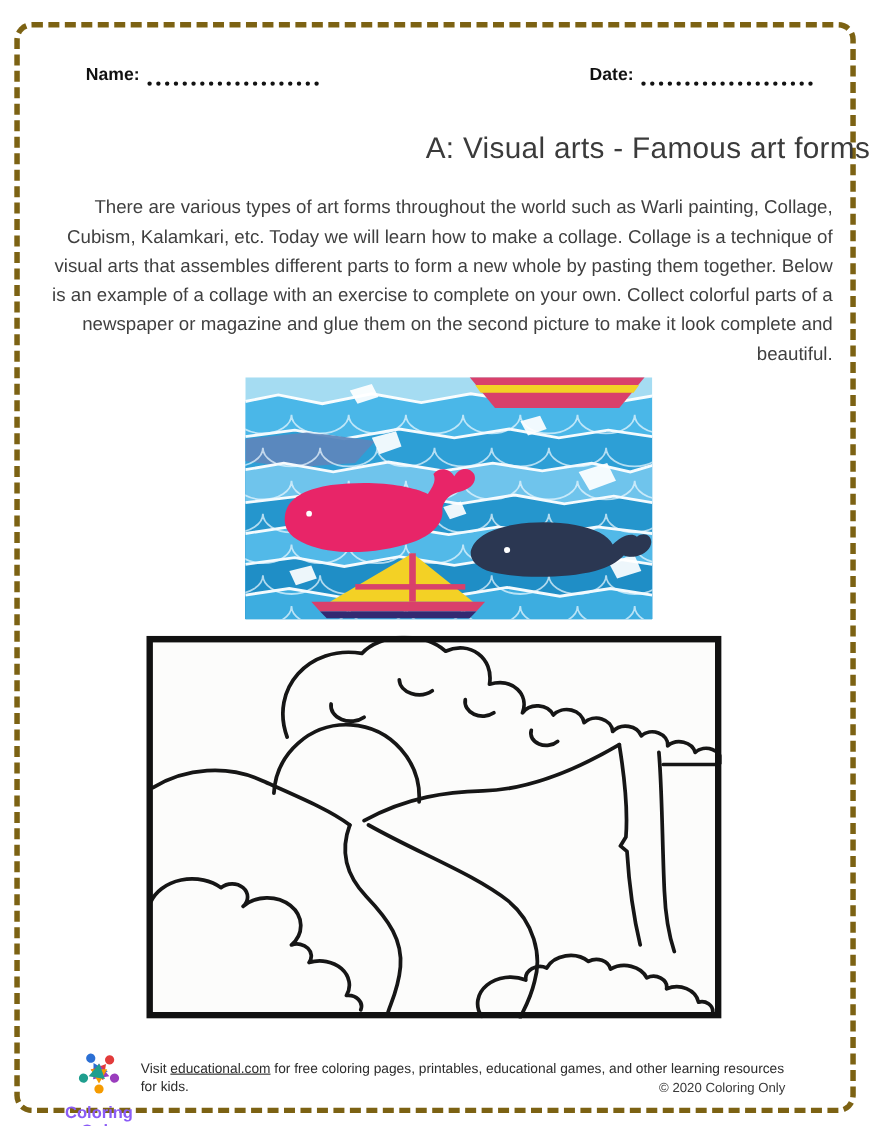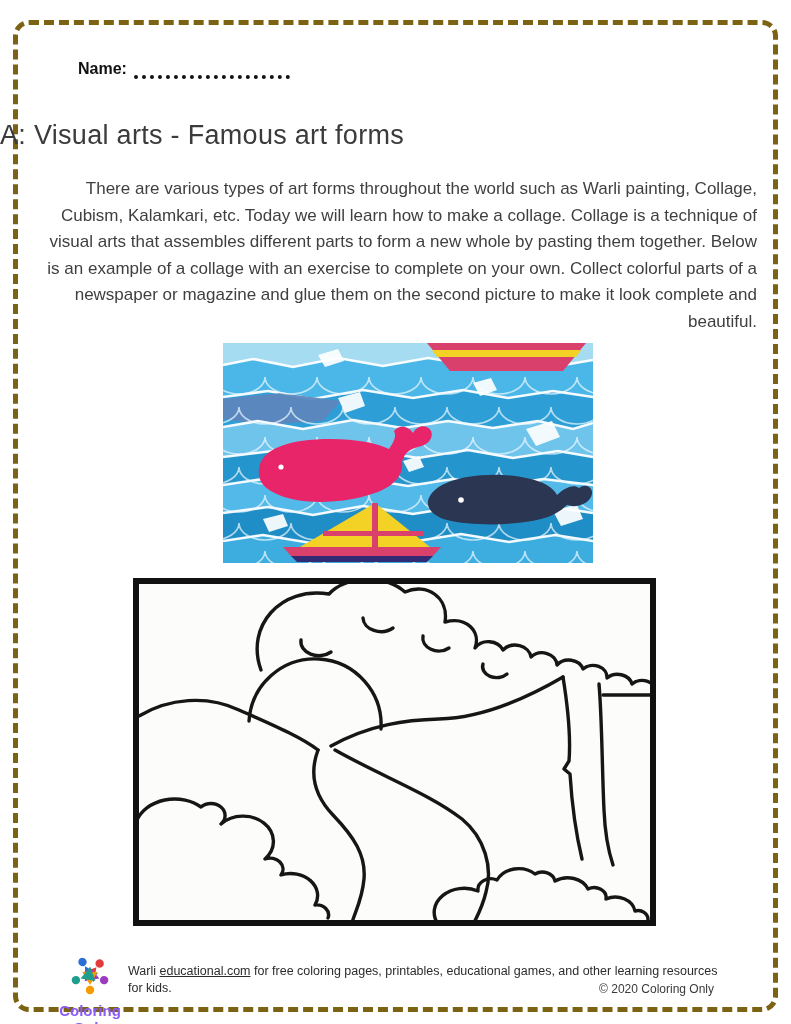--- a/index.html
+++ b/index.html
@@ -12,21 +12,21 @@
     border:5px dashed #7c6213; border-radius:16px; pointer-events:none;
   }
   .name-block { position:absolute; left:78px; top:60px; white-space:nowrap; }
   .date-block { position:absolute; left:536px; top:60px; white-space:nowrap; }
   .field-label { font-size:16px; font-weight:bold; color:#111; }
   .dots {
     display:inline-block; width:156px; height:6px; margin-left:7px;
     border-bottom:4px dotted #121212; transform:translateY(5px);
   }
   .title {
-    position:absolute; top:120px; left:0; width:100%; text-align:left;
+    position:absolute; top:120px; left:0; width:100%; text-align:right;
     font-size:27px; font-weight:400; color:#3b3b3b; letter-spacing:0.3px;
   }
   .intro {
     position:absolute; top:176px; left:34px; right:34px; text-align:right;
     font-size:17px; line-height:26.5px; color:#3f3f3f;
   }
   .fig-collage { position:absolute; left:223px; top:343px; width:370px; height:220px; }
   .fig-coloring { position:absolute; left:133px; top:578px; width:523px; height:348px; }
   .fig-collage svg, .fig-coloring svg { display:block; width:100%; height:100%; }
 
@@ -40,20 +40,23 @@
   .copyright { position:absolute; right:14px; top:18px; font-size:12px; color:#3a3a3a; }
 </style>
 </head>
 <body>
 
 <div class="page">
   <div class="frame"></div>
 
   <div class="name-block">
     <span class="field-label">Name:</span><span class="dots"></span>
+  </div>
+  <div class="date-block">
+    <span class="field-label">Date:</span><span class="dots"></span>
   </div>
 
   <div class="title">A: Visual arts - Famous art forms</div>
 
   <div class="intro">There are various types of art forms throughout the world such as Warli painting, Collage, Cubism, Kalamkari, etc. Today we will learn how to make a collage. Collage is a technique of visual arts that assembles different parts to form a new whole by pasting them together. Below is an example of a collage with an exercise to complete on your own. Collect colorful parts of a newspaper or magazine and glue them on the second picture to make it look complete and beautiful.</div>
 
   <figure class="fig-collage" style="margin:0" role="img" aria-label="Torn paper collage of an ocean scene with a pink whale, a navy blue whale and two boats on blue waves">
     <svg viewBox="0 0 370 220" xmlns="http://www.w3.org/2000/svg">
       <rect width="370" height="220" fill="#a5dcf2"></rect>
 
@@ -183,16 +186,16 @@
         <g transform="rotate(250 28 24)" fill="#1f9e8e">
             <circle cx="28" cy="9" r="4.2"></circle>
             <path d="M28,14 L35.5,27 L20.5,27 Z"></path>
           </g>
       </g>
     </svg>
     <span class="logo-label">Coloring Only</span>
   </div>
 
   <div class="footer-text">
-    <span>Warli </span><a href="#">educational.com</a><span> for free coloring pages, printables, educational games, and other learning resources for kids.</span>
+    <span>Visit </span><a href="#">educational.com</a><span> for free coloring pages, printables, educational games, and other learning resources for kids.</span>
     <span class="copyright">© 2020 Coloring Only</span>
   </div>
 </div>
 
 </body></html>

